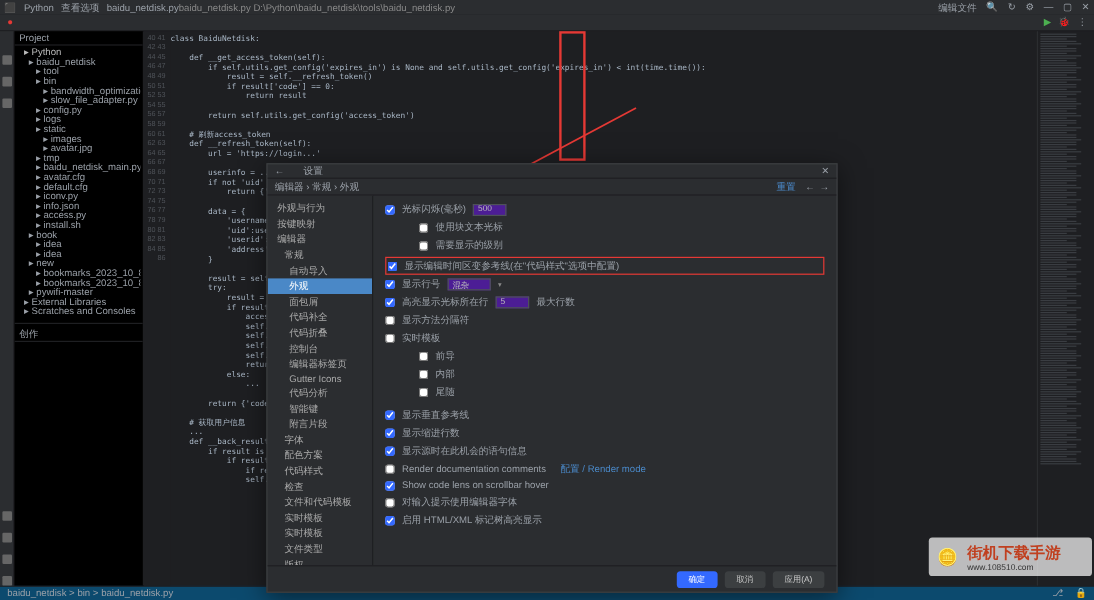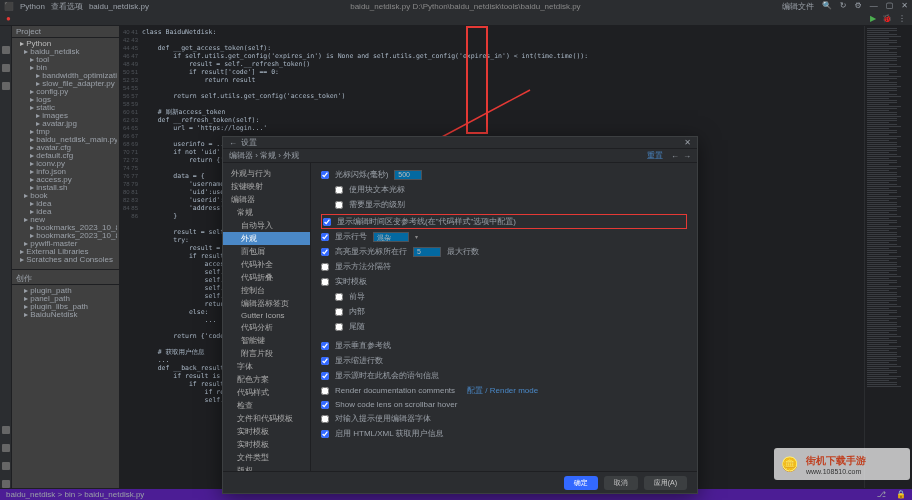--- a/index.html
+++ b/index.html
@@ -1,69 +1,69 @@
 <!DOCTYPE html>
 <html><head>
 <meta charset="utf-8">
 <style>
 *{margin:0;padding:0;box-sizing:border-box;font-family:sans-serif;font-size:8px;color:#9aa0a8}
 body{background:#1e1f22;width:912px;height:500px;overflow:hidden;position:relative}
 .titlebar{height:12px;background:#2b2d30;display:flex;align-items:center;padding:0 4px;font-size:7px;color:#888}
 .titlebar .left{display:flex;gap:6px;align-items:center}
-.titlebar .center{flex:1;text-align:center;color:#888}
+.titlebar .center{flex:1;text-align:left;color:#888}
 .titlebar .right{display:flex;gap:8px}
 .toolbar{height:14px;background:#2b2d30;display:flex;align-items:center;padding:0 6px;border-bottom:1px solid #1e1f22;font-size:7px}
 .toolbar .right{margin-left:auto;display:flex;gap:6px;align-items:center}
 .main{display:flex;height:calc(100% - 26px - 12px)}
 .sidebar{width:12px;background:#2b2d30;display:flex;flex-direction:column;align-items:center;gap:10px;padding-top:20px;border-right:1px solid #1e1f22}
 .sidebar .ico{width:8px;height:8px;background:#666;border-radius:1px}
-.project{width:108px;background:#404040;border-right:1px solid #1e1f22;overflow:hidden}
+.project{width:108px;background:#000000;border-right:1px solid #1e1f22;overflow:hidden}
 .project-head{height:12px;display:flex;align-items:center;padding:0 4px;font-size:7px;color:#888;border-bottom:1px solid #1e1f22}
 .tree{padding:2px 2px;font-size:6.5px;line-height:8px}
 .tree .node{padding-left:6px;white-space:nowrap;overflow:hidden;color:#9aa0a8}
 .tree .node.l1{padding-left:10px}
 .tree .node.l2{padding-left:16px}
 .tree .node.l3{padding-left:22px}
 .tree .h{color:#bbb;font-weight:normal}
 .editor{flex:1;position:relative;background:#1e1f22;display:flex}
 .gutter{width:22px;background:#1e1f22;text-align:right;padding:2px 4px 2px 0;font-size:6px;color:#4e5258;line-height:8px}
 .code{flex:1;font-family:monospace;font-size:6.5px;line-height:8px;padding:2px 0;color:#a9b7c6;white-space:pre;overflow:hidden}
 .minimap{width:48px;background:#1e1f22;border-left:1px solid #2b2d30;padding:2px;display:flex;flex-direction:column;gap:1px}
 .minimap div{height:1px;background:#3a3d42;width:70%}
 .minimap div:nth-child(3n){width:50%}
 .minimap div:nth-child(5n){width:80%}
 .redbox{position:absolute;border:2px solid #e53935;pointer-events:none}
 .arrow{position:absolute;pointer-events:none}
-.statusbar{height:12px;background:#4c1d95;border-top:1px solid #1e1f22;display:flex;align-items:center;padding:0 6px;font-size:6.5px;color:#888}
+.statusbar{height:12px;background:#0c4a6e;border-top:1px solid #1e1f22;display:flex;align-items:center;padding:0 6px;font-size:6.5px;color:#888}
 .statusbar .right{margin-left:auto;display:flex;gap:10px}
 .dialog{position:absolute;left:222px;top:136px;width:476px;height:358px;background:#2b2d30;border:1px solid #3c3f41;display:flex;flex-direction:column;box-shadow:0 4px 20px rgba(0,0,0,.5);z-index:10}
 .dialog-head{height:12px;display:flex;align-items:center;padding:0 6px;border-bottom:1px solid #1e1f22;font-size:7px}
 .dialog-head .close{margin-left:auto}
 .dialog-sub{height:14px;display:flex;align-items:center;padding:0 6px;border-bottom:1px solid #1e1f22;font-size:7px;color:#888;gap:4px}
 .dialog-sub .right{margin-left:auto;color:#4a88c7}
 .dialog-body{flex:1;display:flex;overflow:hidden}
 .dlg-tree{width:88px;background:#2b2d30;border-right:1px solid #1e1f22;padding:4px 0;font-size:7px;overflow:hidden}
 .dlg-tree .item{padding:1px 6px 1px 8px;color:#aaa;white-space:nowrap}
 .dlg-tree .item.sel{background:#4a88c7;color:#fff}
 .dlg-tree .item.l1{padding-left:14px}
 .dlg-tree .item.l2{padding-left:18px}
 .dlg-content{flex:1;padding:6px 10px;font-size:7px;overflow:hidden}
 .row{display:flex;align-items:center;gap:6px;margin-bottom:4px;color:#bbb}
 .row input[type=checkbox]{width:8px;height:8px;accent-color:#3369ff}
-.row .inp{background:#0369a1;border:1px solid #4e5258;padding:0 3px;height:10px;color:#bbb;font-size:7px}
+.row .inp{background:#4c1d95;border:1px solid #4e5258;padding:0 3px;height:10px;color:#bbb;font-size:7px}
 .row .inp.sm{width:28px}
-.row.indent{margin-left:14px}
+.row.indent{margin-left:28px}
 .row.highlight{border:1px solid #e53935;padding:1px;margin-bottom:2px}
 .row .arrow-down{color:#888;font-size:6px}
 .dialog-foot{height:22px;display:flex;align-items:center;justify-content:flex-end;gap:6px;padding:0 10px;border-top:1px solid #1e1f22}
 .btn{padding:2px 10px;border-radius:3px;font-size:7px;background:#3c3f41;color:#ccc;border:none}
 .btn.primary{background:#3369ff;color:#fff}
 .watermark{position:absolute;right:2px;bottom:20px;width:136px;height:32px;background:rgba(255,255,255,.7);border-radius:3px;display:flex;align-items:center;gap:4px;padding:0 4px;z-index:20}
 .watermark .logo{width:24px;height:24px;border-radius:3px;display:flex;align-items:center;justify-content:center;font-size:14px}
-.watermark .txt{font-size:10px;color:#c04020;font-weight:bold}
+.watermark .txt{font-size:13px;color:#c04020;font-weight:bold}
 .watermark .url{font-size:7px;color:#333}
 </style>
 </head>
 <body>
 
 <div class="titlebar">
   <div class="left">
     <span>⬛</span>
     <span>Python</span>
     <span>查看选项</span>
@@ -132,26 +132,20 @@
         <div class="node l1">▸ new</div>
         <div class="node l2">▸ bookmarks_2023_10_8.html</div>
         <div class="node l2">▸ bookmarks_2023_10_8.txt</div>
         <div class="node l1">▸ pywifi-master</div>
         <div class="node l0">▸ External Libraries</div>
         <div class="node l0">▸ Scratches and Consoles</div>
       </div>
     <div style="height:1px;background:#1e1f22;margin:3px 0"></div>
     <div class="project-head">
         <span>创作</span>
-      </div>
-    <div class="tree" id="proj-sec2">
-        <div class="node l1">▸ plugin_path</div>
-        <div class="node l1">▸ panel_path</div>
-        <div class="node l1">▸ plugin_libs_path</div>
-        <div class="node l1">▸ BaiduNetdisk</div>
       </div>
   </div>
 
   <div class="editor">
     <div class="gutter" id="gutter">40
 41
 42
 43
 44
 45
@@ -432,21 +426,21 @@
 
 <div class="redbox" style="left:466px;top:26px;width:22px;height:108px"></div>
 <svg class="arrow" style="left:310px;top:30px;width:230px;height:180px">
   <line x1="220" y1="60" x2="10" y2="172" stroke="#e53935" stroke-width="1.5"></line>
   <polygon points="10,172 18,163 22,170" fill="#e53935"></polygon>
 </svg>
 
 <div class="dialog">
   <div class="dialog-head">
     <span>←</span>
-    <span style="margin-left:4px">设置</span>
+    <span style="margin-left:16px">设置</span>
     <span class="close">✕</span>
   </div>
   <div class="dialog-sub">
     <span>编辑器 › 常规 › 外观</span>
     <span class="right">重置</span>
     <span style="margin-left:4px">←</span>
     <span>→</span>
   </div>
   <div class="dialog-body">
     <div class="dlg-tree" id="dlg-tree">
@@ -546,21 +540,21 @@
       <div class="row">
           <input type="checkbox" checked="" style="">
           <span>Show code lens on scrollbar hover</span>
         </div>
       <div class="row">
           <input type="checkbox" style="">
           <span>对输入提示使用编辑器字体</span>
         </div>
       <div class="row">
           <input type="checkbox" checked="" style="">
-          <span>启用 HTML/XML 获取用户信息</span>
+          <span>启用 HTML/XML 标记树高亮显示</span>
         </div>
 
     </div>
   </div>
   <div class="dialog-foot">
     <button class="btn primary">确定</button>
     <button class="btn">取消</button>
     <button class="btn">应用(A)</button>
   </div>
 </div>

